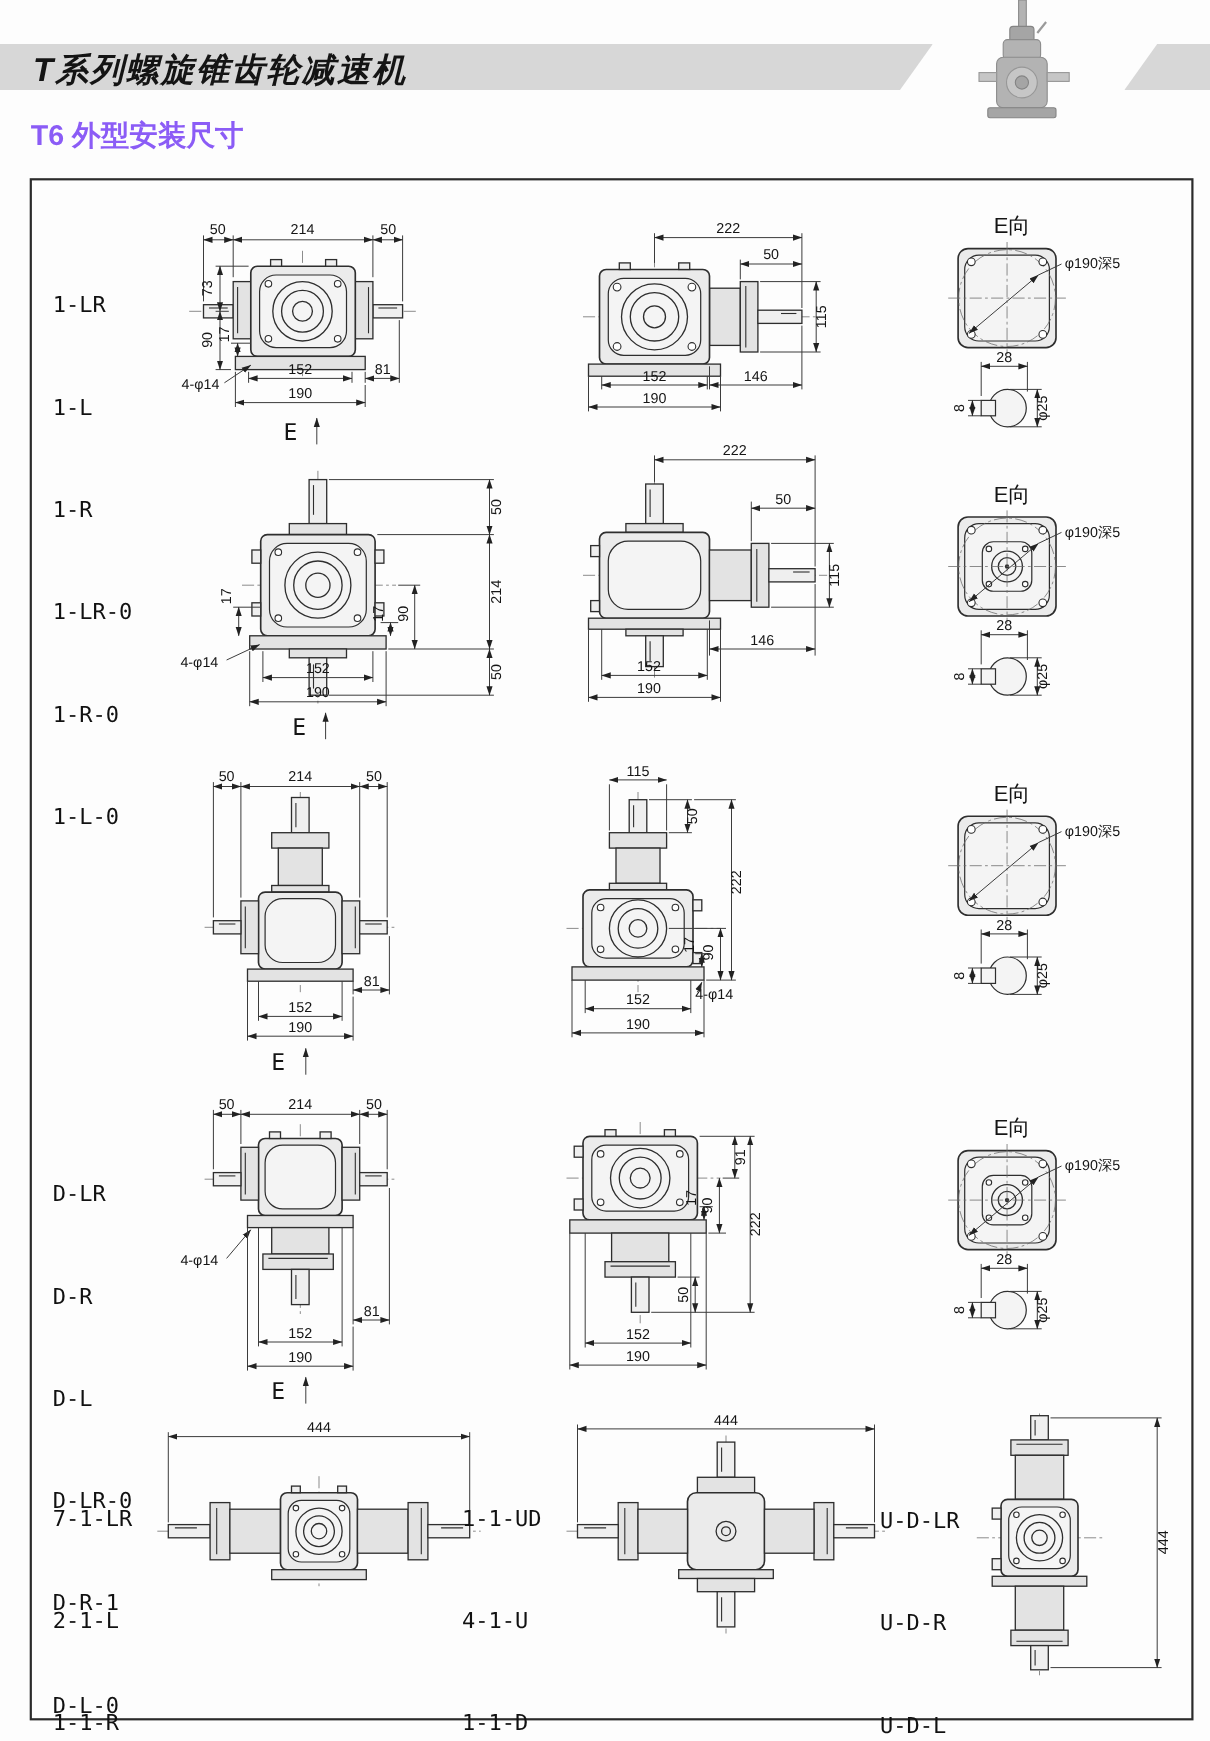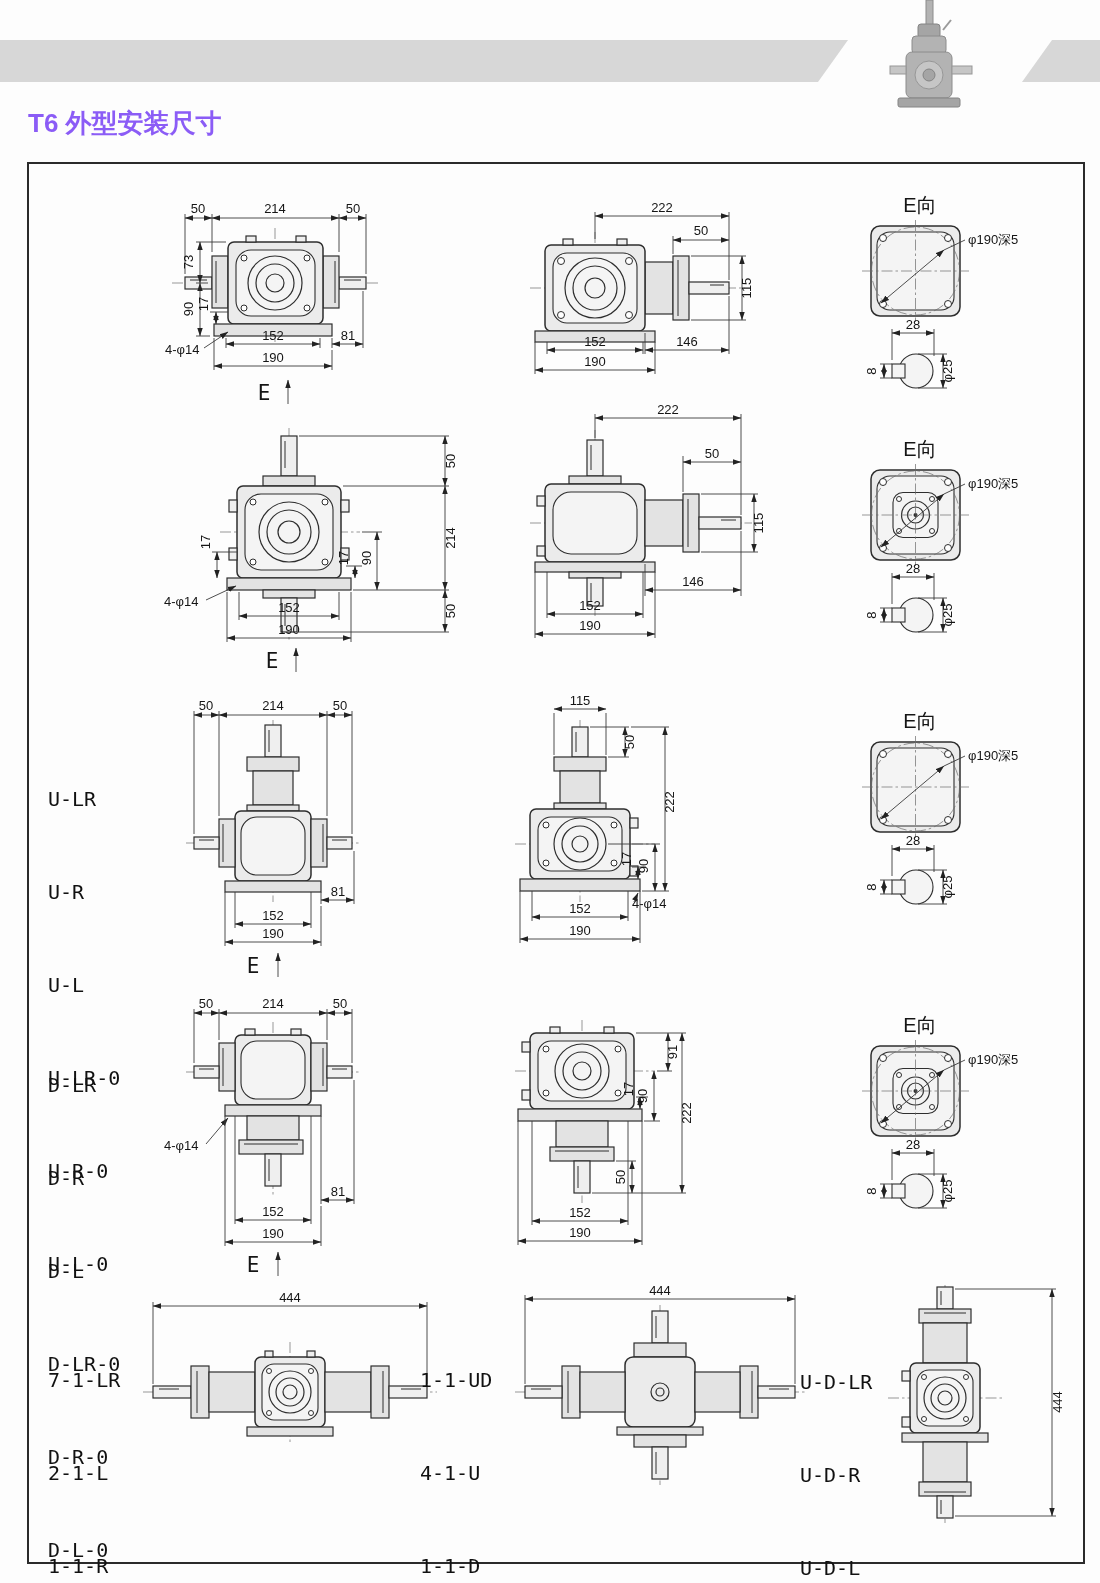--- a/index.html
+++ b/index.html
@@ -37,36 +37,45 @@
   <svg width="0" height="0" style="position:absolute">
     <defs>
       <marker id="ar" markerWidth="9" markerHeight="8" refX="8.2" refY="3.5" orient="auto-start-reverse" markerUnits="userSpaceOnUse">
         <path d="M0,0.7 L8.5,3.5 L0,6.3 Z" fill="#222"></path>
       </marker>
     </defs>
   </svg>
 
   <div class="banner"></div>
   <div class="banner2"></div>
+  <div class="banner-title">T系列螺旋锥齿轮减速机</div>
   <svg class="diag" style="left:855px;top:0" width="150" height="122">
     <rect class="ph1" x="71" y="0" width="7" height="26"></rect>
     <rect class="ph3" x="63" y="24" width="22" height="14" rx="3"></rect>
     <rect class="ph1" x="57" y="36" width="34" height="18" rx="4"></rect>
     <rect class="ph1" x="51" y="52" width="46" height="46" rx="6"></rect>
     <rect class="ph2" x="35" y="66" width="16" height="8"></rect>
     <rect class="ph2" x="97" y="66" width="20" height="8"></rect>
     <circle class="ph2" cx="74" cy="75" r="14"></circle>
     <circle class="ph3" cx="74" cy="75" r="6"></circle>
     <rect class="ph3" x="43" y="98" width="62" height="9" rx="2"></rect>
     <line x1="88" y1="30" x2="96" y2="20" stroke="#9a9a9a" stroke-width="2"></line>
   </svg>
   <div class="page-title">T6 外型安装尺寸</div>
 
   <div class="mainbox"></div>
 
+  <div class="labels" style="left:48px;top:200px">
+    <div>1-LR</div>
+    <div>1-L</div>
+    <div>1-R</div>
+    <div>1-LR-0</div>
+    <div>1-R-0</div>
+    <div>1-L-0</div>
+  </div>
 
   <svg class="diag" style="left:150px;top:192px" width="320" height="220">
     <line class="cl" x1="22" y1="91" x2="230" y2="91"></line>
     <line class="cl" x1="125" y1="36" x2="125" y2="150"></line>
     <g>
       <rect class="sh" x="35" y="85" width="27" height="12"></rect>
         <line class="ln" x1="40" y1="88" x2="57" y2="88"></line>
       <rect class="sh" x="189" y="85" width="27" height="12"></rect>
         <line class="ln" x1="194" y1="88" x2="211" y2="88"></line>
       <rect class="cp" x="62" y="64" width="16" height="52"></rect>
@@ -357,28 +366,20 @@
         <line class="dim" x1="44" y1="190" x2="32" y2="190"></line>
       <line class="dim" x1="36" y1="176" x2="36" y2="190" marker-start="url(#ar)" marker-end="url(#ar)"></line>
       <text transform="rotate(-90 28 183)" x="28" y="183">8</text>
       <line class="dim" x1="70" y1="166" x2="99" y2="166"></line>
         <line class="dim" x1="70" y1="200" x2="99" y2="200"></line>
       <line class="dim" x1="95" y1="166" x2="95" y2="200" marker-start="url(#ar)" marker-end="url(#ar)"></line>
       <text transform="rotate(-90 104 183)" x="104" y="183">φ25</text>
     </g>
   </svg>
 
-  <div class="labels" style="left:48px;top:722px">
-    <div>U-LR</div>
-    <div>U-R</div>
-    <div>U-L</div>
-    <div>U-LR-0</div>
-    <div>U-R-0</div>
-    <div>U-L-0</div>
-  </div>
 
   <svg class="diag" style="left:150px;top:690px" width="330" height="292">
     <line class="cl" x1="123" y1="30" x2="123" y2="212"></line>
     <line class="cl" x1="36" y1="153" x2="210" y2="153"></line>
     <g>
       <rect class="sh" x="115" y="35" width="16" height="32"></rect>
         <line class="ln" x1="119" y1="40" x2="119" y2="62"></line>
       <rect class="cp" x="97" y="67" width="52" height="14"></rect>
       <rect class="cp" x="103" y="81" width="40" height="34"></rect>
       <rect class="cp" x="97" y="115" width="52" height="6"></rect>
@@ -510,21 +511,21 @@
       <line class="dim" x1="95" y1="166" x2="95" y2="200" marker-start="url(#ar)" marker-end="url(#ar)"></line>
       <text transform="rotate(-90 104 183)" x="104" y="183">φ25</text>
     </g>
   </svg>
 
   <div class="labels" style="left:48px;top:1008px">
     <div>D-LR</div>
     <div>D-R</div>
     <div>D-L</div>
     <div>D-LR-0</div>
-    <div>D-R-0</div>
+    <div>D-R-1</div>
     <div>D-L-0</div>
   </div>
 
   <svg class="diag" style="left:150px;top:1000px" width="330" height="292">
     <line class="cl" x1="123" y1="22" x2="123" y2="196"></line>
     <line class="cl" x1="36" y1="72" x2="210" y2="72"></line>
     <g>
       <rect class="bd" x="85" y="35" width="76" height="70" rx="6"></rect>
       <rect class="sh" x="95" y="29" width="10" height="6"></rect>
         <rect class="sh" x="141" y="29" width="10" height="6"></rect>

